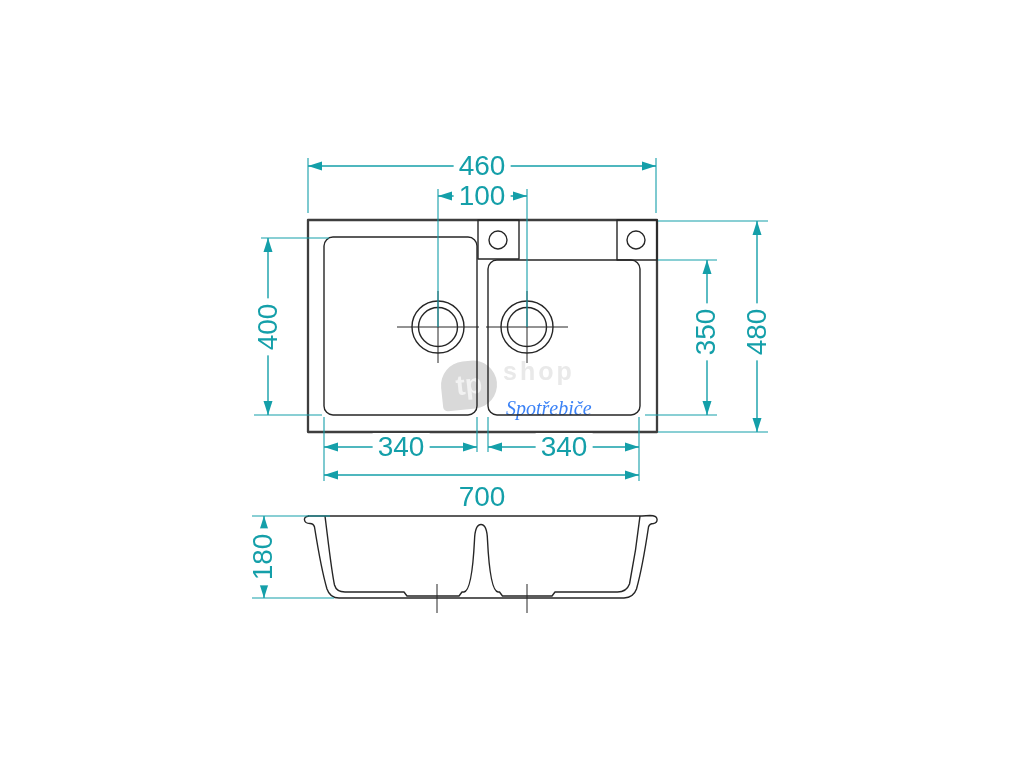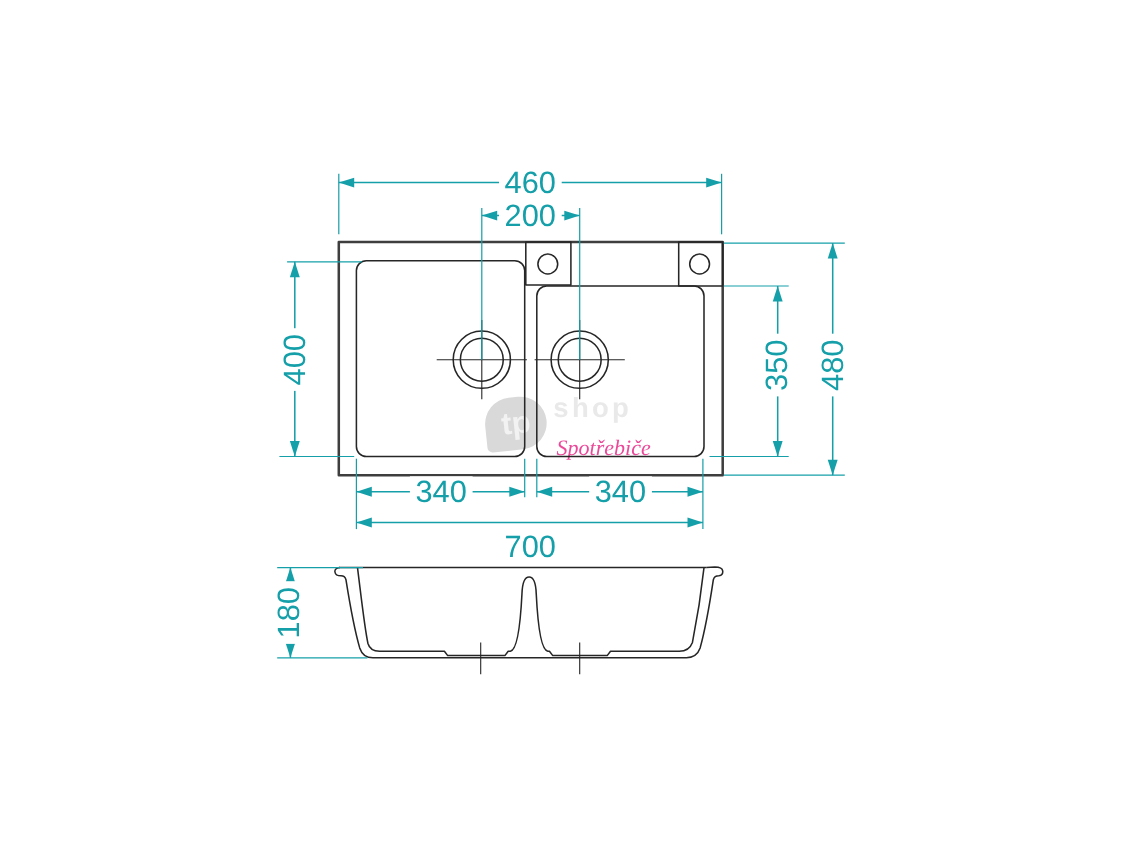--- a/index.html
+++ b/index.html
@@ -19,21 +19,21 @@
     position:absolute;left:441px;top:361px;width:56px;height:48px;
     background:var(--wm);border-radius:26px 26px 26px 5px;transform:rotate(-6deg);
     display:flex;align-items:center;justify-content:center;
     color:#f2f2f2;font-weight:bold;font-size:28px;
   }
   .wm-brand{
     position:absolute;left:503px;top:359px;color:#e9e9e9;font-weight:bold;
     font-size:25px;letter-spacing:3px;line-height:1;
   }
   .wm-tagline{
-    position:absolute;left:506px;top:398px;color:#ec4899;
+    position:absolute;left:506px;top:398px;color:#3b82f6;
     font-family:"Liberation Serif",serif;font-style:italic;font-size:20px;line-height:1;
   }
   
   svg.drawing{position:absolute;left:0;top:0;z-index:2;}
   .ink{stroke:var(--line);fill:none;stroke-width:1.4;stroke-linejoin:round;stroke-linecap:butt;}
   .ink .thick{stroke:var(--outer);stroke-width:2.3;}
   .ink .thin{stroke-width:1;}
   .dim line{stroke:var(--teal);stroke-width:1.4;}
   .dim line.ext{stroke-width:1.1;}
   .dim polygon{fill:var(--teal);stroke:none;}
@@ -143,21 +143,21 @@
       <polygon points="488,447 502,442.5 502,451.5"></polygon>
       <polygon points="639,447 625,442.5 625,451.5"></polygon>
       <polygon points="324,475 338,470.5 338,479.5"></polygon>
       <polygon points="639,475 625,470.5 625,479.5"></polygon>
       <polygon points="264,516 259.5,530 268.5,530"></polygon>
       <polygon points="264,598 259.5,584 268.5,584"></polygon>
     </g>
   </svg>
 
   <span class="dim-label" style="left:482px;top:166px">460</span>
-  <span class="dim-label" style="left:482px;top:196px">200</span>
+  <span class="dim-label" style="left:482px;top:196px">100</span>
   <span class="dim-label vert" style="left:268px;top:327px">400</span>
   <span class="dim-label vert" style="left:706px;top:332px">350</span>
   <span class="dim-label vert" style="left:757px;top:332px">480</span>
   <span class="dim-label" style="left:401px;top:447px">340</span>
   <span class="dim-label" style="left:564px;top:447px">340</span>
   <span class="dim-label" style="left:482px;top:497px">700</span>
   <span class="dim-label vert" style="left:263px;top:557px">180</span>
 </div>
 
 </body></html>

